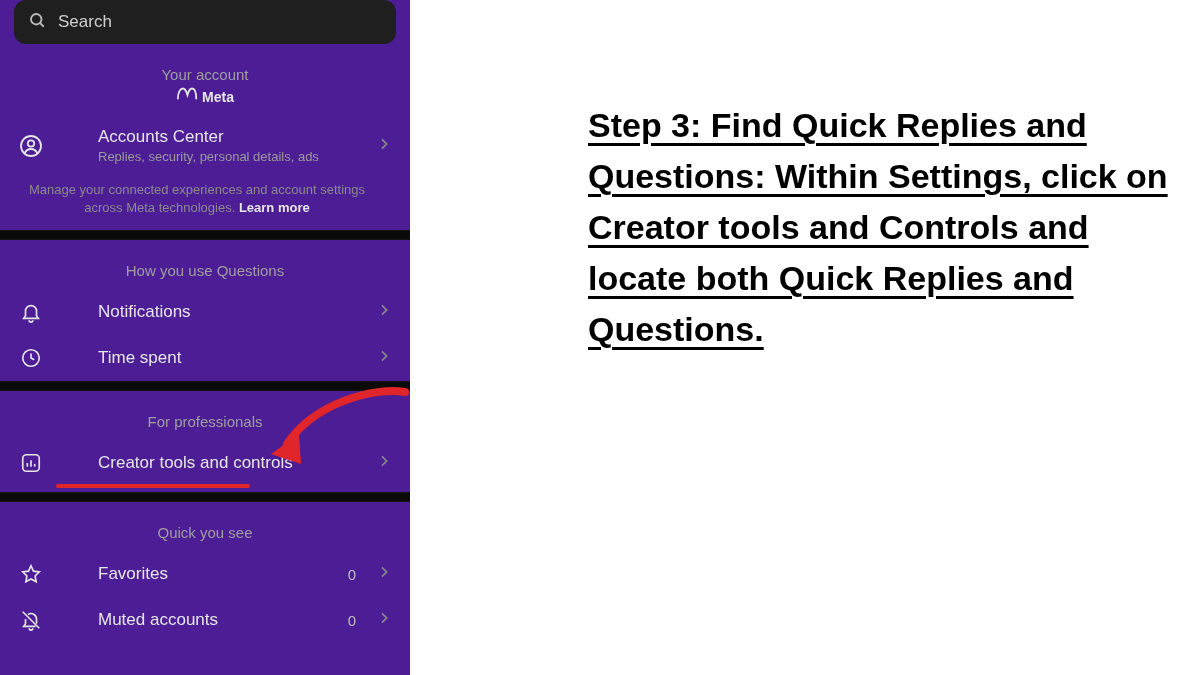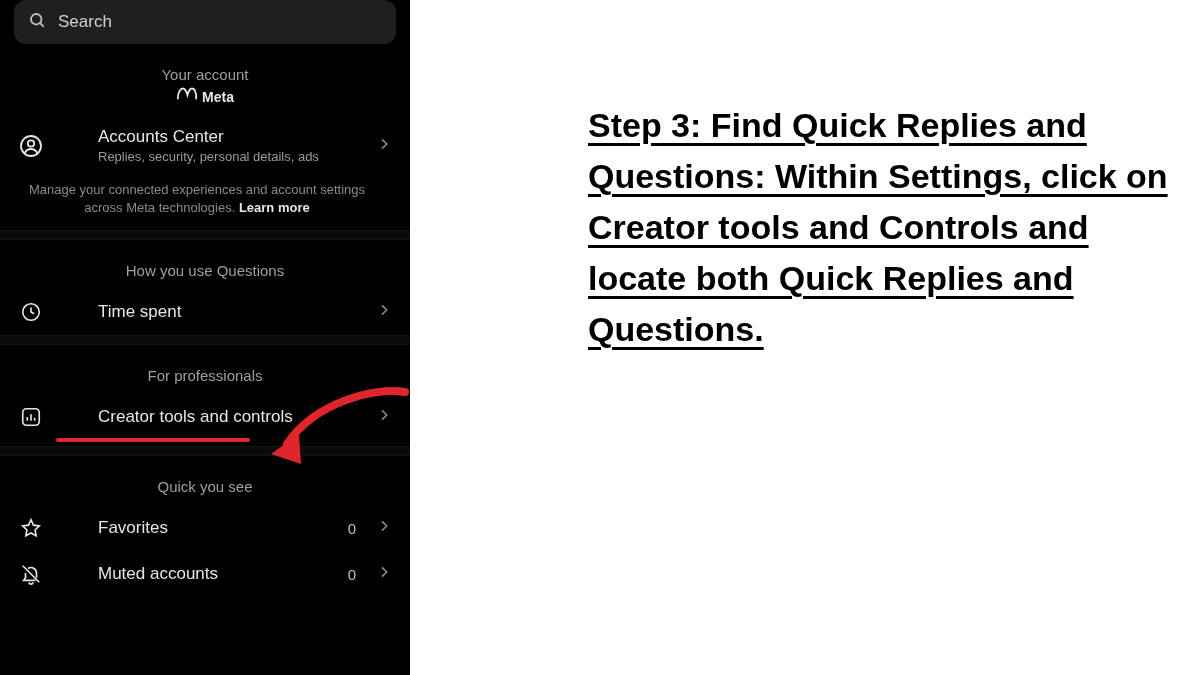--- a/index.html
+++ b/index.html
@@ -4,21 +4,21 @@
 <style>
   * { box-sizing: border-box; margin: 0; padding: 0; }
   html, body { width: 1200px; height: 675px; background: #ffffff; font-family: -apple-system, "Segoe UI", Helvetica, Arial, sans-serif; overflow: hidden; }
   .stage { position: relative; width: 1200px; height: 675px; }
 
   
   .phone {
     position: absolute;
     left: 0; top: 0;
     width: 410px; height: 675px;
-    background: #000000;
+    background: #4c1d95;
     color: #e6e6e6;
     overflow: hidden;
   }
 
   .searchbar {
     margin: 0 14px 0 14px;
     height: 44px;
     background: #1f1f1f;
     border-radius: 12px;
     display: flex;
@@ -156,20 +156,34 @@
     <div class="desc">
       <span>Manage your connected experiences and account settings across Meta technologies. </span><span class="lm">Learn more</span>
     </div>
 
     <div class="divider"></div>
 
     <div class="sect-head">
       <span>How you use Questions</span>
     </div>
 
+    <div class="row">
+      <span class="icon">
+        <svg width="22" height="22" viewBox="0 0 24 24" fill="none" stroke="currentColor" stroke-width="1.8">
+            <path d="M18 16v-5a6 6 0 10-12 0v5l-2 3h16l-2-3z"></path>
+            <path d="M10 21a2 2 0 004 0"></path>
+          </svg>
+      </span>
+      <span class="label">Notifications</span>
+      <span class="chev">
+        <svg width="16" height="16" viewBox="0 0 24 24" fill="none" stroke="currentColor" stroke-width="2.5">
+            <polyline points="9 5 16 12 9 19"></polyline>
+          </svg>
+      </span>
+    </div>
 
     <div class="row">
       <span class="icon">
         <svg width="22" height="22" viewBox="0 0 24 24" fill="none" stroke="currentColor" stroke-width="1.8">
             <circle cx="12" cy="12" r="9"></circle>
             <polyline points="12 7 12 12 15.5 14"></polyline>
           </svg>
       </span>
       <span class="label">Time spent</span>
       <span class="chev">

